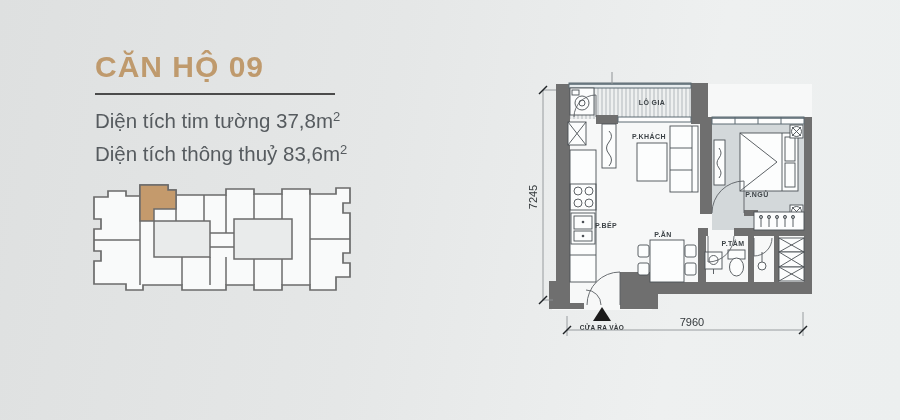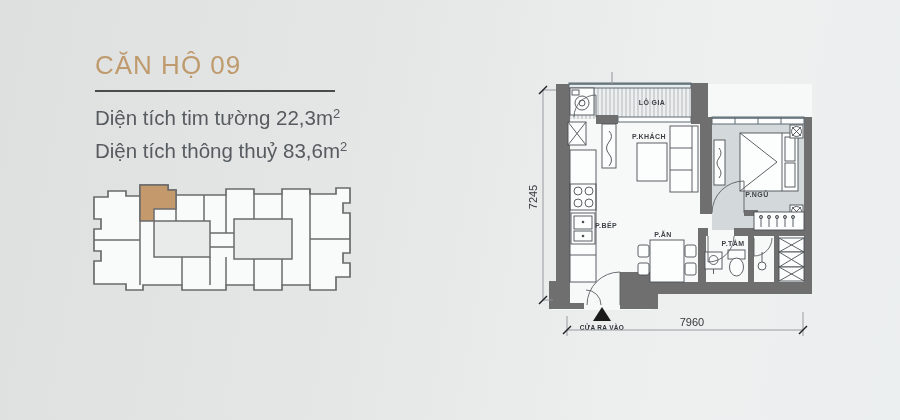--- a/index.html
+++ b/index.html
@@ -6,21 +6,21 @@
   .page{
     position:relative;
     width:900px;height:420px;
     overflow:hidden;
     background:linear-gradient(100deg,#dee0e0 0%,#e5e7e7 42%,#eef0f0 75%,#ecefef 100%);
     font-family:"Liberation Sans",sans-serif;
   }
   .info{position:absolute;left:95px;top:50px;width:330px;}
   .info h1{
     margin:0;
-    font-size:26px;font-weight:400;letter-spacing:1px;
+    font-size:30px;font-weight:700;letter-spacing:1px;
     color:#bf9a6d;
   }
   .info .rule{
     width:240px;height:2px;background:#4b4b4b;border:0;
     margin:9px 0 8px 0;
   }
   .info p{
     margin:2px 0 0 0;
     font-size:20.5px;line-height:26px;color:#565b5f;
   }
@@ -36,21 +36,21 @@
   .tick{stroke:#1f2326;stroke-width:1.5;}
 </style>
 </head>
 <body>
 
 <div class="page">
 
   <div class="info">
     <h1>CĂN HỘ 09</h1>
     <div class="rule"></div>
-    <p><span>Diện tích tim tường 22,3m</span><sup>2</sup></p>
+    <p><span>Diện tích tim tường 37,8m</span><sup>2</sup></p>
     <p><span>Diện tích thông thuỷ 83,6m</span><sup>2</sup></p>
   </div>
 
   <svg style="position:absolute;left:86px;top:183px;" width="276" height="114" viewBox="0 0 276 114">
     <g stroke="#6b6b6b" stroke-width="1.7" fill="#f9fafa" stroke-linejoin="miter">
       <path d="M8,14 L22,14 L22,8 L40,8 L40,13 L54,13 L54,2 L82,2 L82,7 L90,7 L90,12 L140,12 L140,6 L168,6 L168,11 L196,11 L196,6 L224,6 L224,11 L250,11 L250,5 L264,5 L264,20 L257,20 L257,30 L264,30 L264,70 L257,70 L257,80 L264,80 L264,94 L250,94 L250,107 L224,107 L224,102 L196,102 L196,107 L168,107 L168,102 L140,102 L140,107 L96,107 L96,102 L57,102 L57,107 L40,107 L40,101 L8,101 L8,78 L15,78 L15,68 L8,68 L8,46 L15,46 L15,36 L8,36 Z"></path>
       <g fill="none" stroke-width="1.5">
         <path d="M54,13 L54,102"></path>
           <path d="M8,57 L54,57"></path>
         <path d="M90,12 L90,38"></path>

